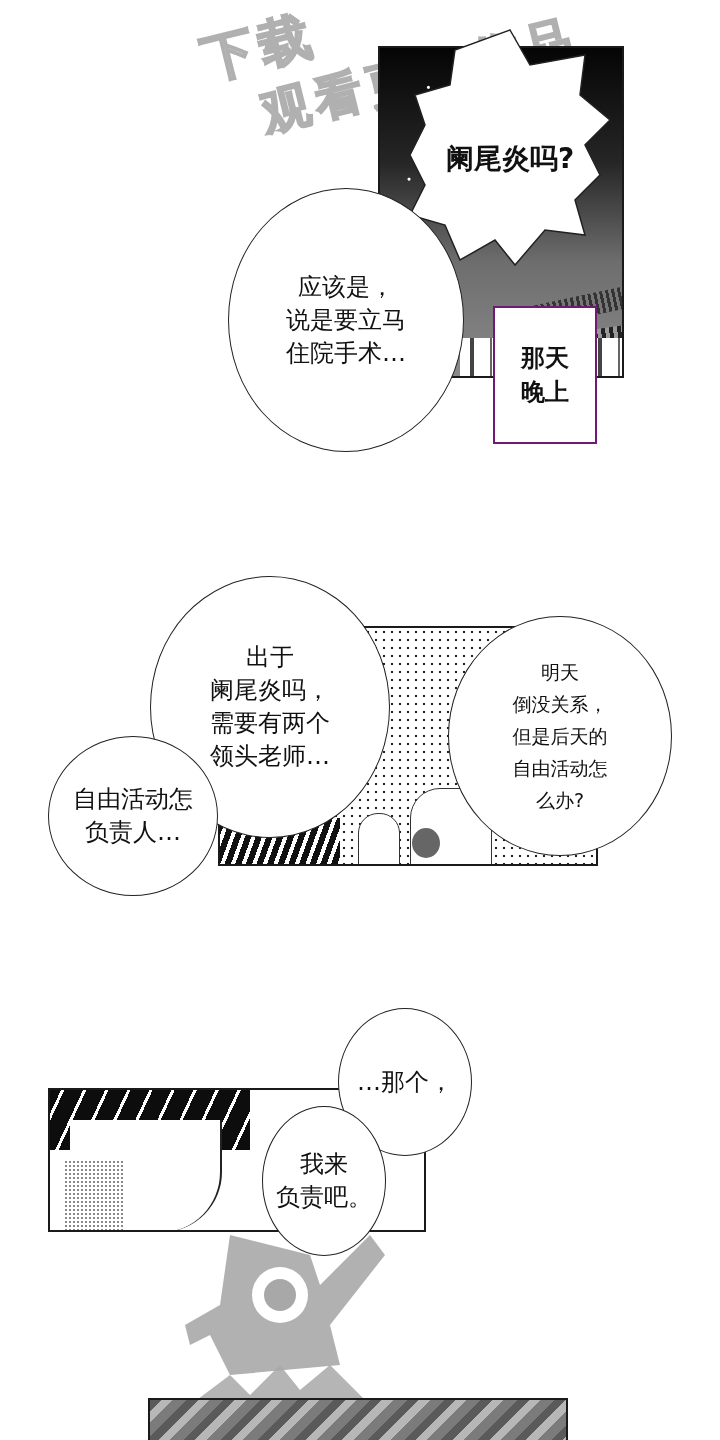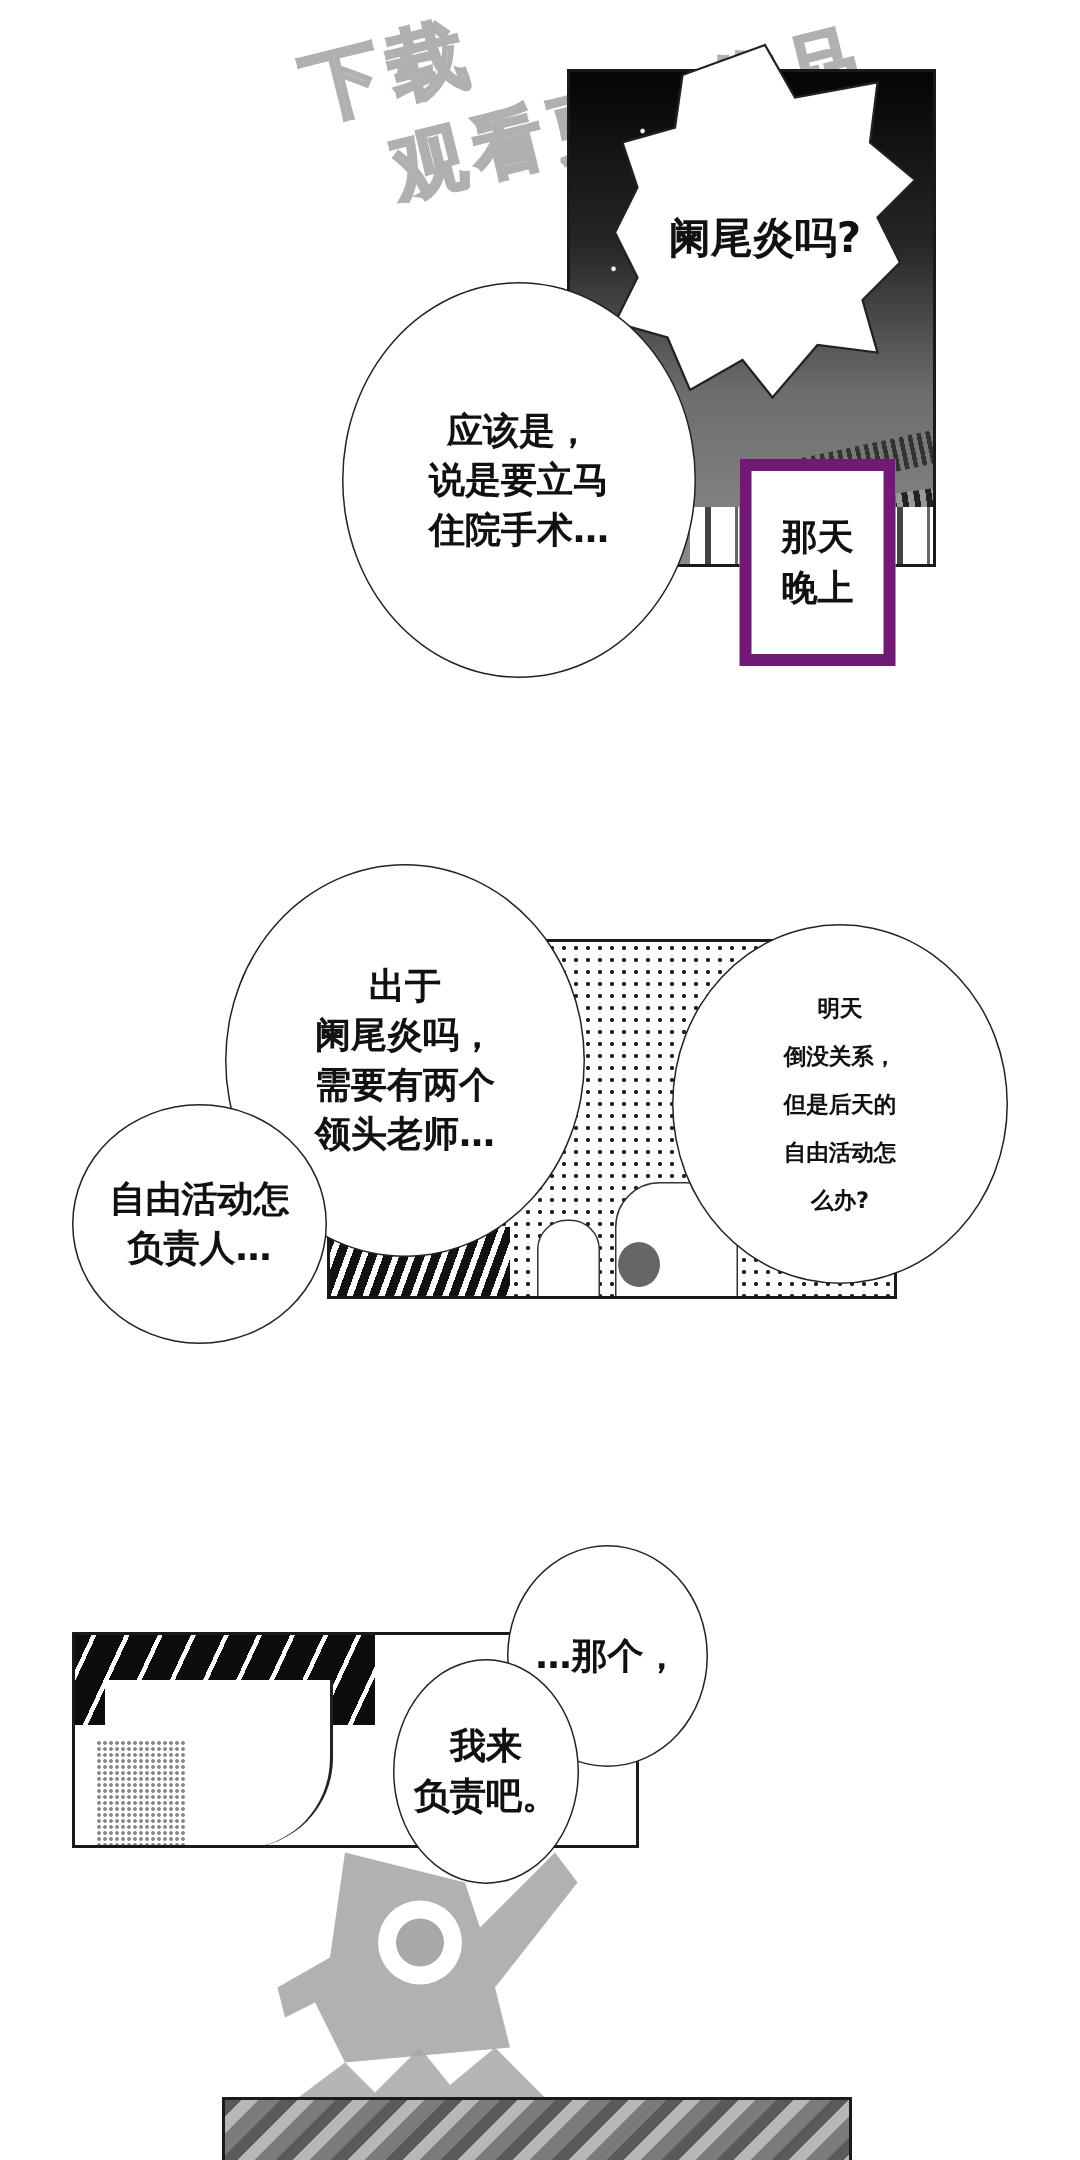--- a/index.html
+++ b/index.html
@@ -7,24 +7,24 @@
     width: 720px; height: 1440px; position: relative; overflow: hidden;
     background: #ffffff;
     font-family: "DejaVu Sans", sans-serif;
     color: #111;
   }
   .abs { position: absolute; }
   .panel { position: absolute; border: 2px solid #1a1a1a; box-sizing: border-box; overflow: hidden; }
   .bubble {
     position: absolute; background: #fff; border: 1.5px solid #222; border-radius: 50%;
     box-sizing: border-box; display: flex; align-items: center; justify-content: center;
-    text-align: center; font-weight: bold; font-size: 24px; line-height: 33px; white-space: pre-line;
+    text-align: center; font-weight: normal; font-size: 24px; line-height: 33px; white-space: pre-line;
   }
   .caption {
-    position: absolute; background: #fff; border: 8px solid #701a75; box-sizing: border-box;
+    position: absolute; background: #fff; border: 2px solid #701a75; box-sizing: border-box;
     display: flex; align-items: center; justify-content: center; text-align: left;
     font-weight: bold; font-size: 24px; line-height: 34px; white-space: pre-line;
   }
   .wm-text {
     position: absolute; color: #c7c7c7; font-weight: bold; font-size: 52px; letter-spacing: 6px;
     -webkit-text-stroke: 2px #b0b0b0; transform: rotate(-14deg); transform-origin: left top;
     white-space: nowrap;
   }
   
   .night {
@@ -81,37 +81,37 @@
 </div>
 
 <div class="bubble" style="left:150px; top:576px; width:240px; height:262px;">出于
 阑尾炎吗，
 需要有两个
 领头老师…</div>
 
 <div class="bubble" style="left:48px; top:736px; width:170px; height:160px;">自由活动怎
 负责人…</div>
 
-<div class="bubble" style="left:448px; top:616px; width:224px; height:240px; font-size:15px; line-height:32px;">明天
+<div class="bubble" style="left:448px; top:616px; width:224px; height:240px; font-size:19px; line-height:32px;">明天
 倒没关系，
 但是后天的
 自由活动怎
 么办?</div>
 
 <div class="panel" style="left:48px; top:1088px; width:378px; height:144px; background:#fff;">
   <div class="abs" style="left:0; top:0; width:200px; height:60px; background:repeating-linear-gradient(115deg,#0d0d0d 0 10px,#fff 10px 13px,#0d0d0d 13px 20px);"></div>
   <div class="abs" style="left:20px; top:30px; width:150px; height:112px; border-right:2px solid #222; border-radius:0 0 60px 0; background:#fff;"></div>
   <div class="abs" style="left:14px; top:70px; width:60px; height:74px; background-image:radial-gradient(circle,#888 1px,transparent 1.5px); background-size:4px 4px;"></div>
 </div>
 
 <svg class="abs" style="left:170px; top:1215px;" width="290" height="200" viewBox="0 0 290 200">
   <path d="M60 20 L140 40 L150 70 L200 20 L215 40 L160 110 L170 150 L60 160 L40 120 L20 130 L15 110 L50 90 Z" fill="#a8a8a8" opacity="0.9"></path>
   <circle cx="110" cy="80" r="28" fill="#fff"></circle>
   <circle cx="110" cy="80" r="16" fill="#a8a8a8"></circle>
   <path d="M20 190 L60 160 L80 180 L110 150 L130 175 L160 150 L200 190 Z" fill="#a8a8a8" opacity="0.85"></path>
 </svg>
 
-<div class="bubble" style="left:338px; top:1030px; width:134px; height:148px;">…那个，</div>
+<div class="bubble" style="left:338px; top:1008px; width:134px; height:148px;">…那个，</div>
 
 <div class="bubble" style="left:262px; top:1106px; width:124px; height:150px;">我来
 负责吧。</div>
 
 <div class="panel screentone" style="left:148px; top:1398px; width:420px; height:50px;"></div>
 
 </body></html>

